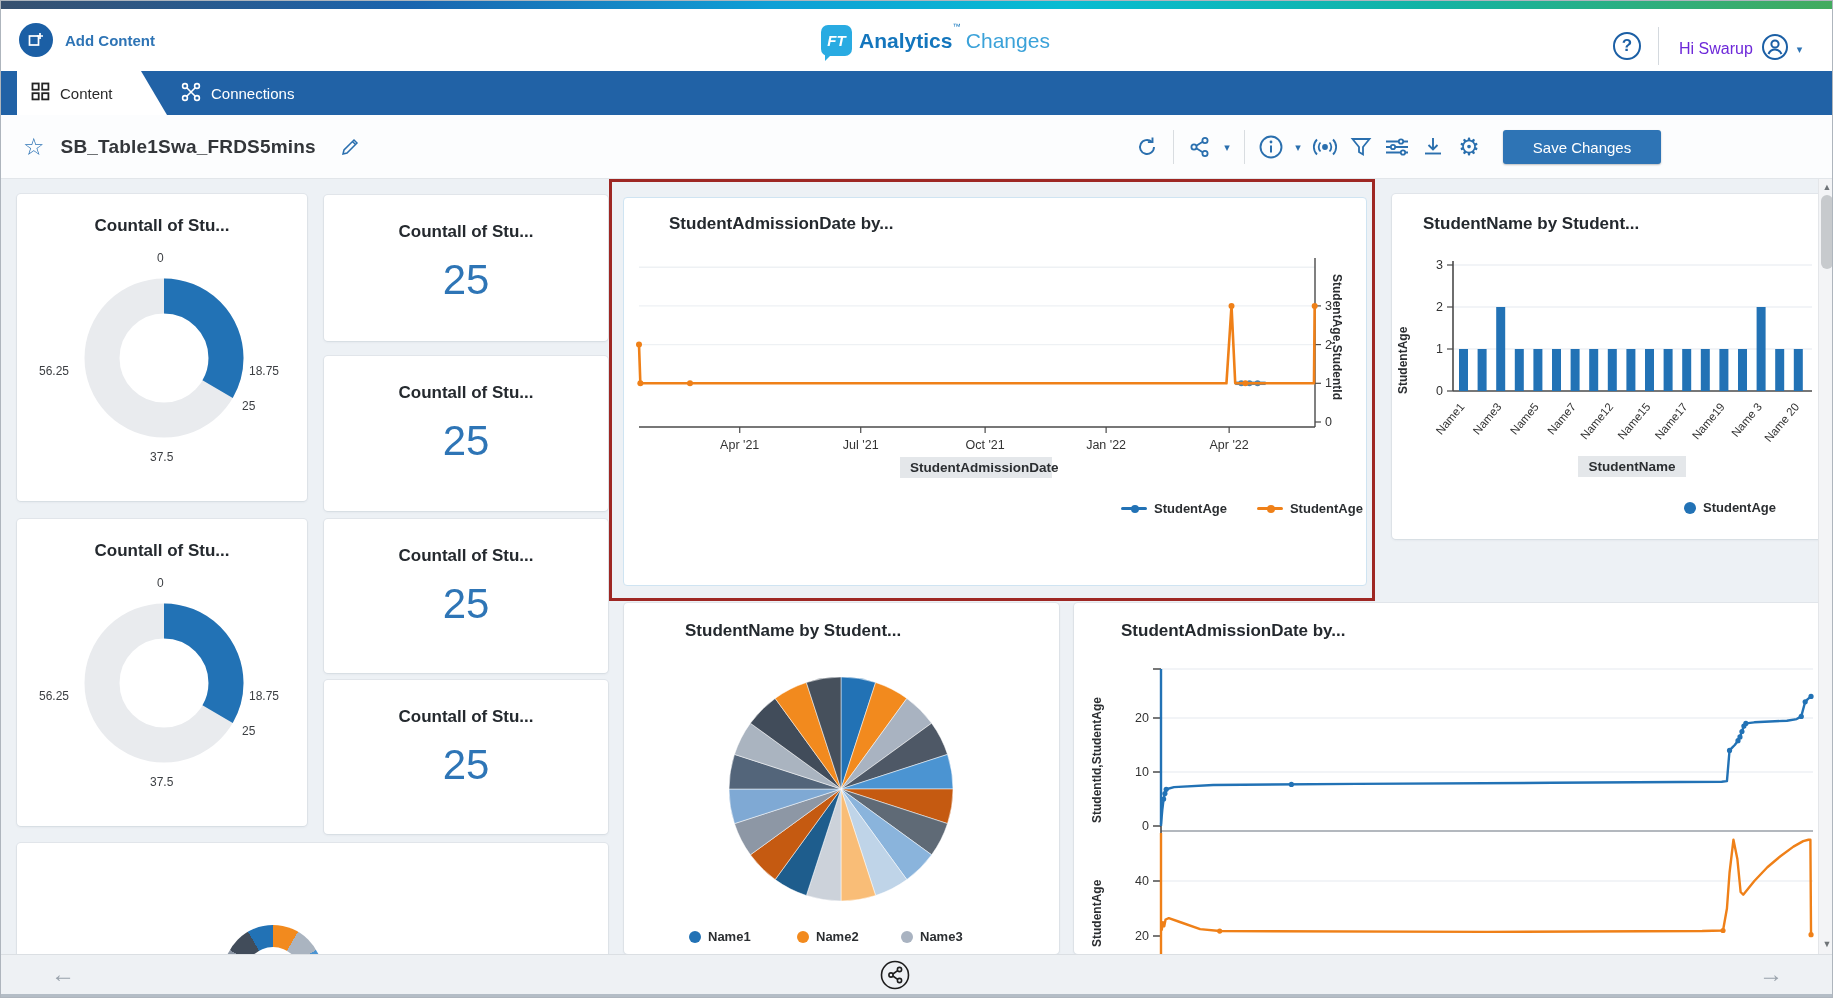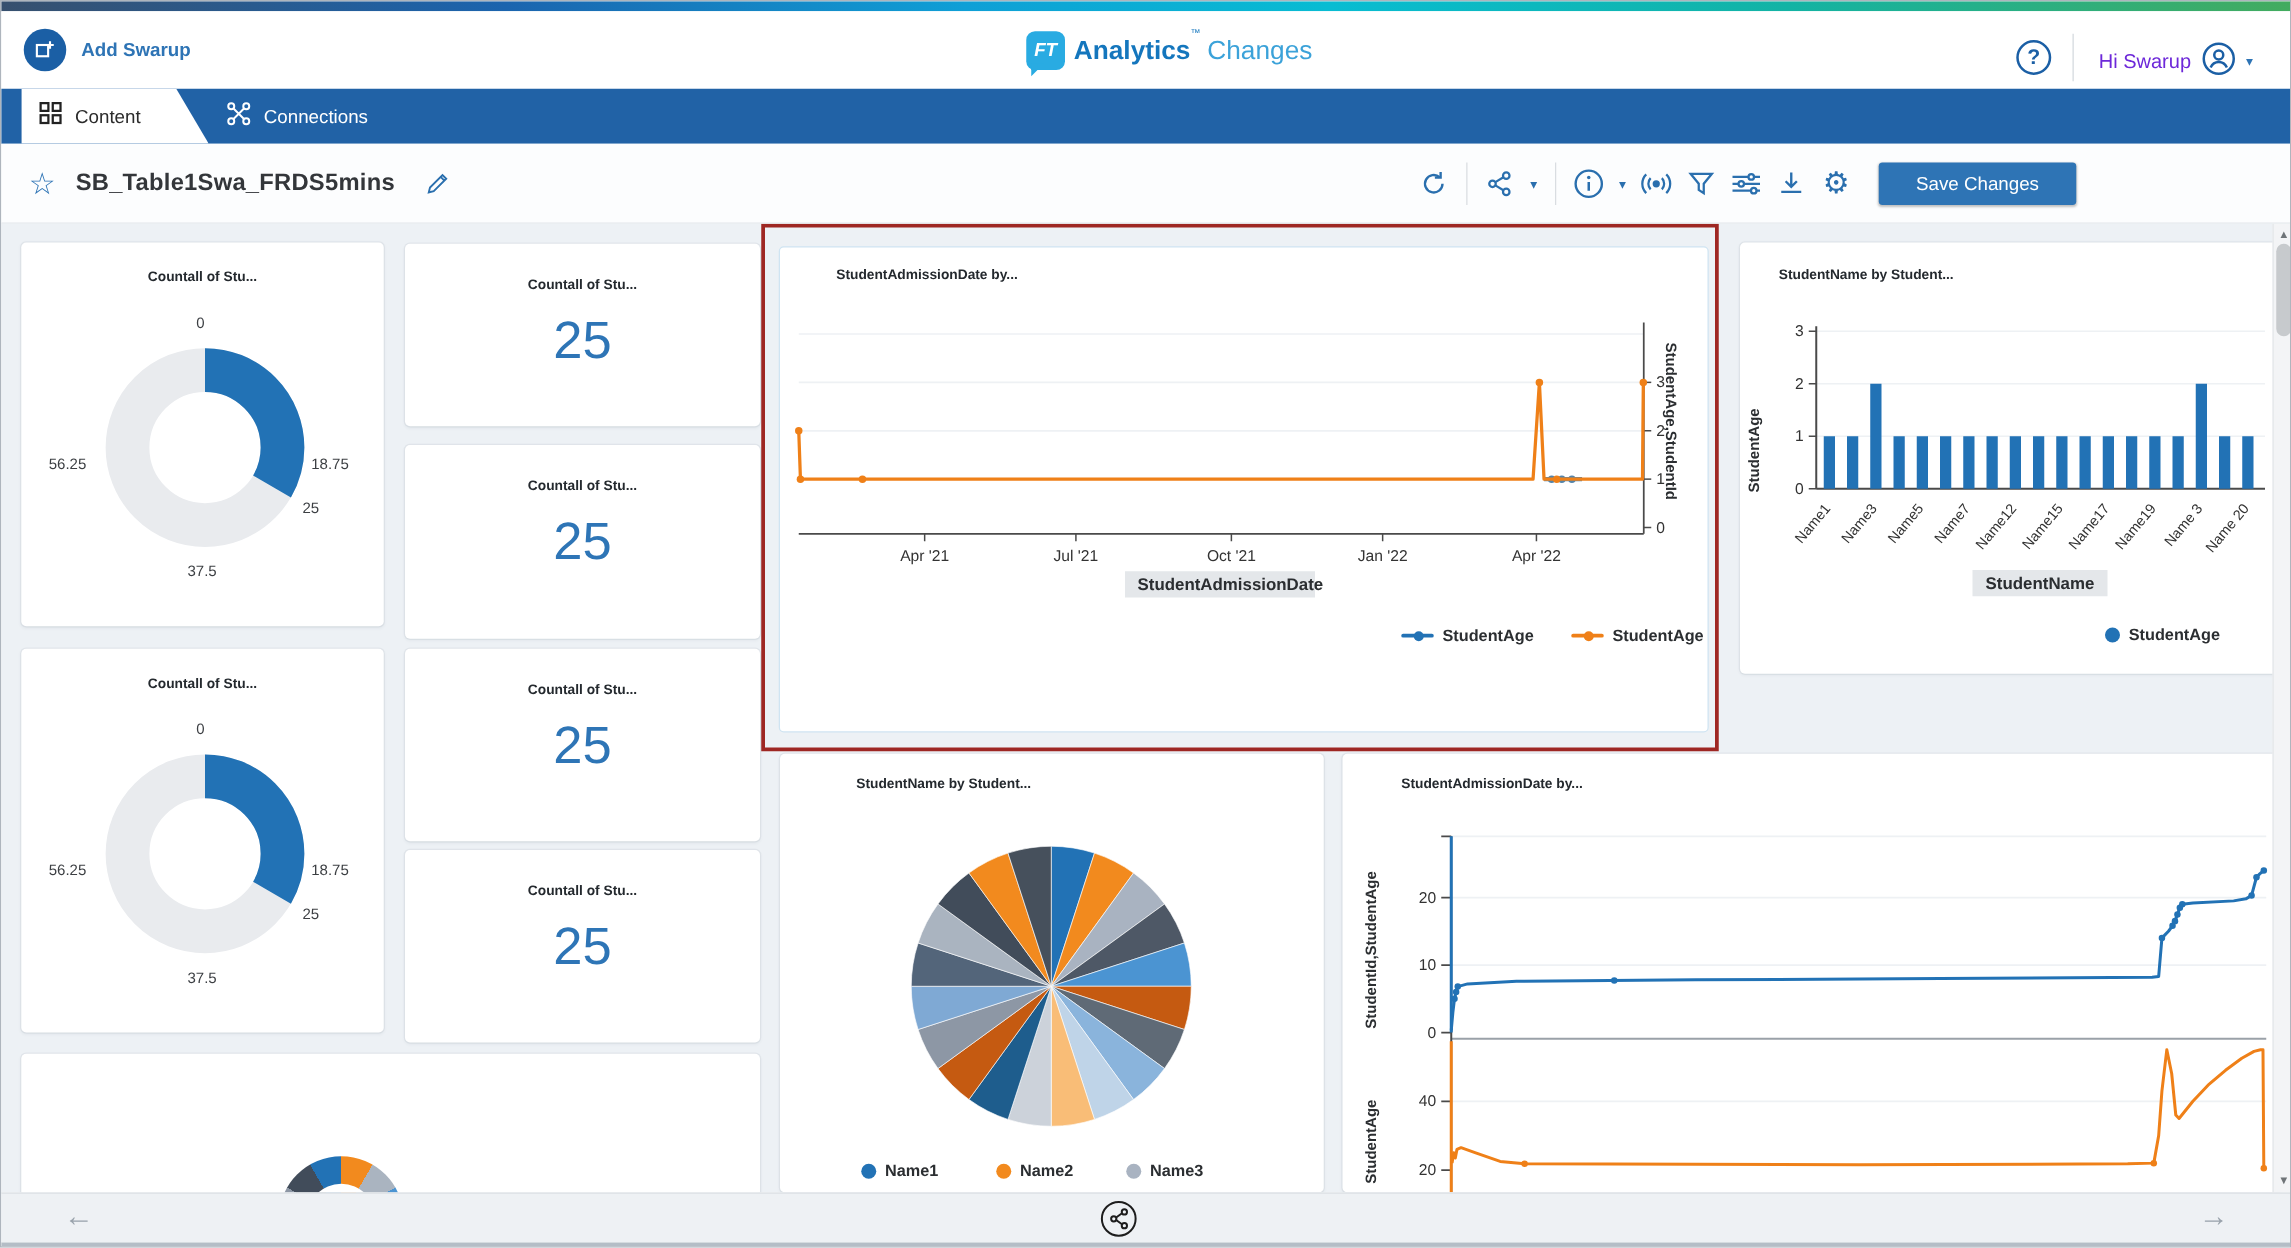--- a/index.html
+++ b/index.html
@@ -43,21 +43,21 @@
   .board-title { font-size:19px; font-weight:700; color:#33363a; letter-spacing:.2px; }
   .tb-icons { top:14px; left:1128px; display:flex; align-items:center; gap:0; }
   .tbi { width:36px; height:36px; display:flex; align-items:center; justify-content:center; cursor:pointer; color:#2a6fae; }
   .tb-div { width:1px; height:34px; background:#d9dde1; margin:0 8px; }
   .save-btn { margin-left:16px; width:158px; height:34px; background:#2e74b5; color:#fff; border:none; border-radius:3px; font-size:15px; font-family:"Liberation Sans",sans-serif; cursor:pointer; box-shadow:0 1px 2px rgba(0,0,0,.25); }
   .gear-glyph { font-size:24px; line-height:1; }
 
   
   #content { left:0; top:178px; width:1833px; height:775px; background:#edf1f5; overflow:hidden; }
   .card { position:absolute; background:#fff; border-radius:4px; box-shadow:0 0 0 1px rgba(40,60,80,.05), 0 1px 3px rgba(40,60,80,.08); }
-  .card-title { font-size:11px; font-weight:700; color:#24292e; }
+  .card-title { font-size:17px; font-weight:700; color:#24292e; }
   .t-center { text-align:center; }
 
   .kpi-value { color:#2e75b6; font-size:42px; text-align:center; }
 
   .donut-label { position:absolute; font-size:12px; color:#3c3f43; }
 
   .redbox { position:absolute; left:608px; top:0; width:766px; height:422px; border:3px solid #9e2723; }
   .linecard { left:622px; top:18px; width:744px; height:389px; border:1px solid #cfe4f2; box-shadow:none; }
 
   .axis-badge { position:absolute; background:#e4e7ea; color:#2b2e31; font-size:13.5px; font-weight:700; padding:3px 10px; white-space:nowrap; }
@@ -90,21 +90,21 @@
 <div id="topstrip" class="abs"></div>
 
 <div id="header" class="abs">
   <div class="abs addc">
     <span class="addc-circle">
       <svg width="18" height="18" viewBox="0 0 18 18">
           <rect x="2.5" y="5" width="9" height="9" fill="none" stroke="#fff" stroke-width="1.7"></rect>
           <path d="M13 2v6 M10 5h6" stroke="#fff" stroke-width="1.7"></path>
         </svg>
     </span>
-    <span class="addc-label">Add Swarup</span>
+    <span class="addc-label">Add Content</span>
   </div>
   <div class="abs logo">
     <span class="logo-badge">FT</span>
     <span>
       <span class="logo-primary">Analytics</span><span class="logo-tm">™</span>
       <span class="logo-secondary">Changes</span>
     </span>
   </div>
   <div class="abs help-circle">?</div>
   <div class="abs hdr-divider"></div>

